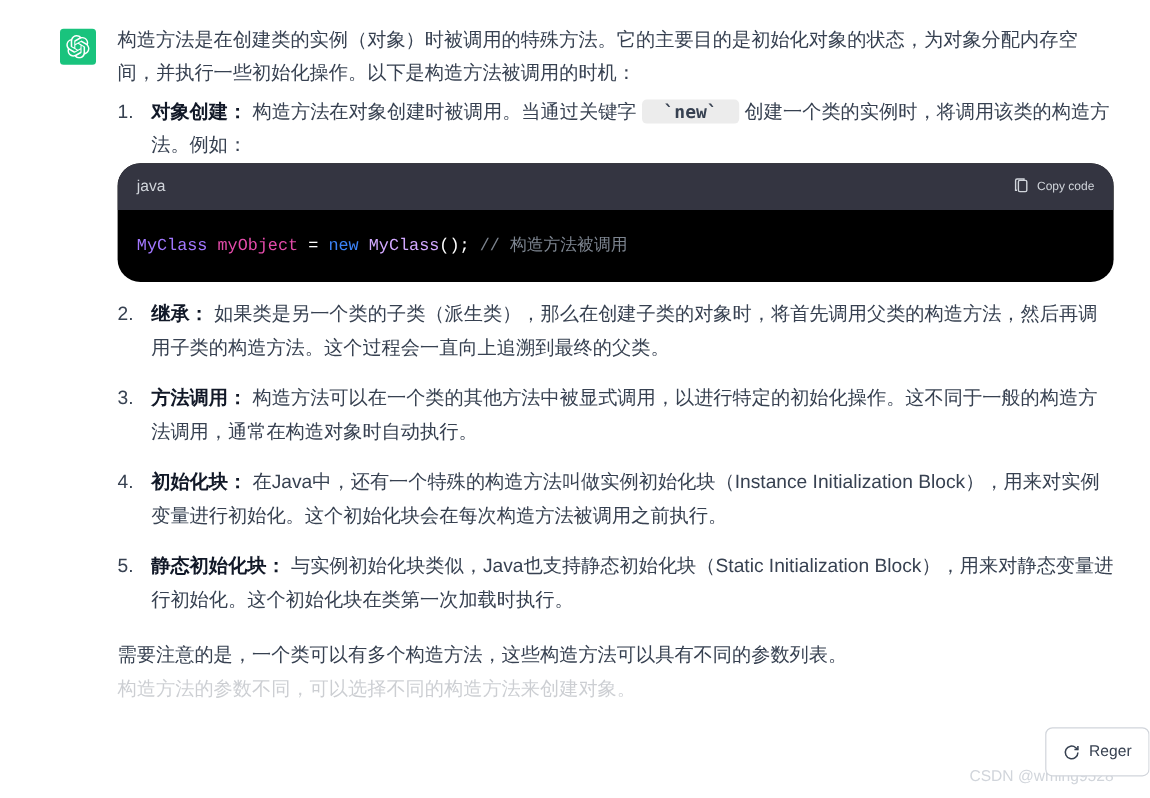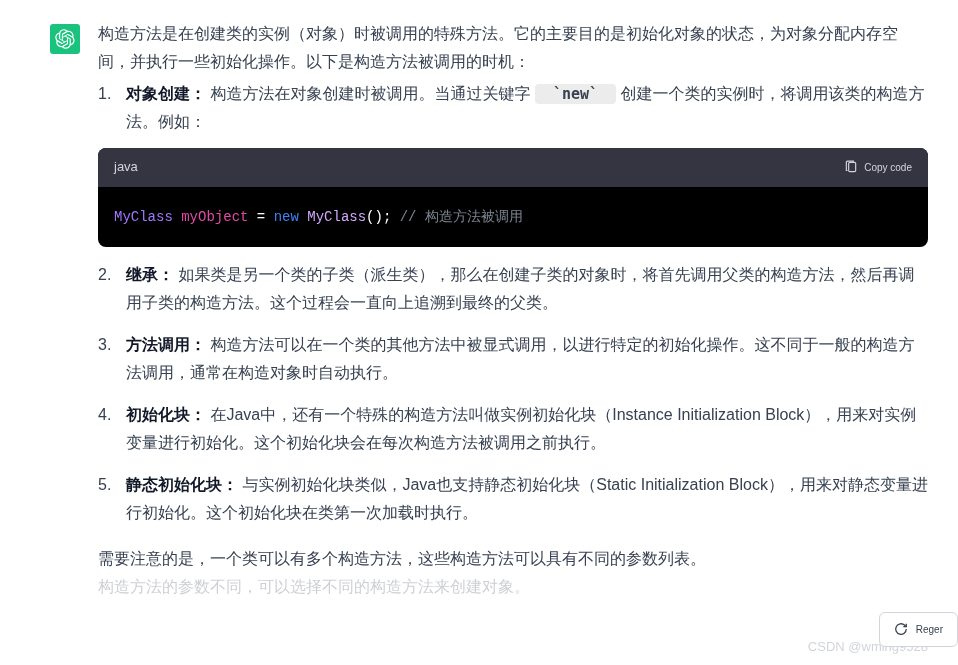--- a/index.html
+++ b/index.html
@@ -69,23 +69,22 @@
     }
     .inline-code {
       background: #ececec;
       padding: 1px 18px;
       border-radius: 4px;
       font-family: "Consolas", monospace;
       font-size: 15px;
       font-weight: 700;
     }
     .code-block {
-      margin-top: 12px;
       margin-left: -28px;
-      border-radius: 8px;
+      border-radius: 19px;
       overflow: hidden;
       background: #000000;
     }
     .code-header {
       display: flex;
       justify-content: space-between;
       align-items: center;
       background: #343541;
       padding: 8px 16px;
       color: #d1d5db;
@@ -135,21 +134,21 @@
       bottom: 18px;
       right: 0;
       border: 1px solid #d1d5db;
       border-radius: 6px;
       padding: 8px 14px;
       display: flex;
       align-items: center;
       gap: 8px;
       background: #ffffff;
       color: #374151;
-      font-size: 10px;
+      font-size: 13px;
       cursor: pointer;
       justify-content: flex-end;
     }
     .regen-btn svg {
       width: 14px;
       height: 14px;
       stroke: #374151;
       fill: none;
       stroke-width: 2.2;
     }

